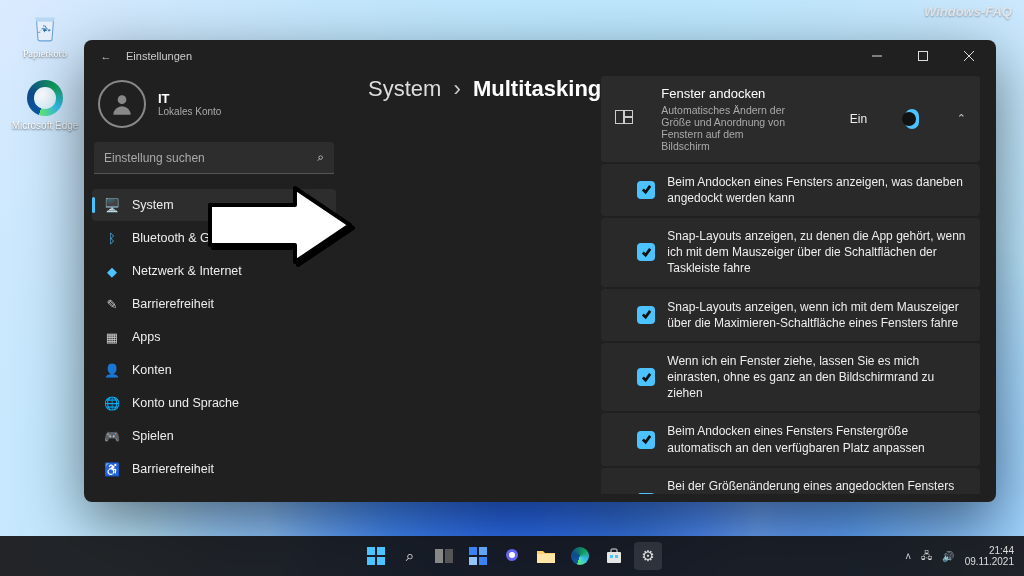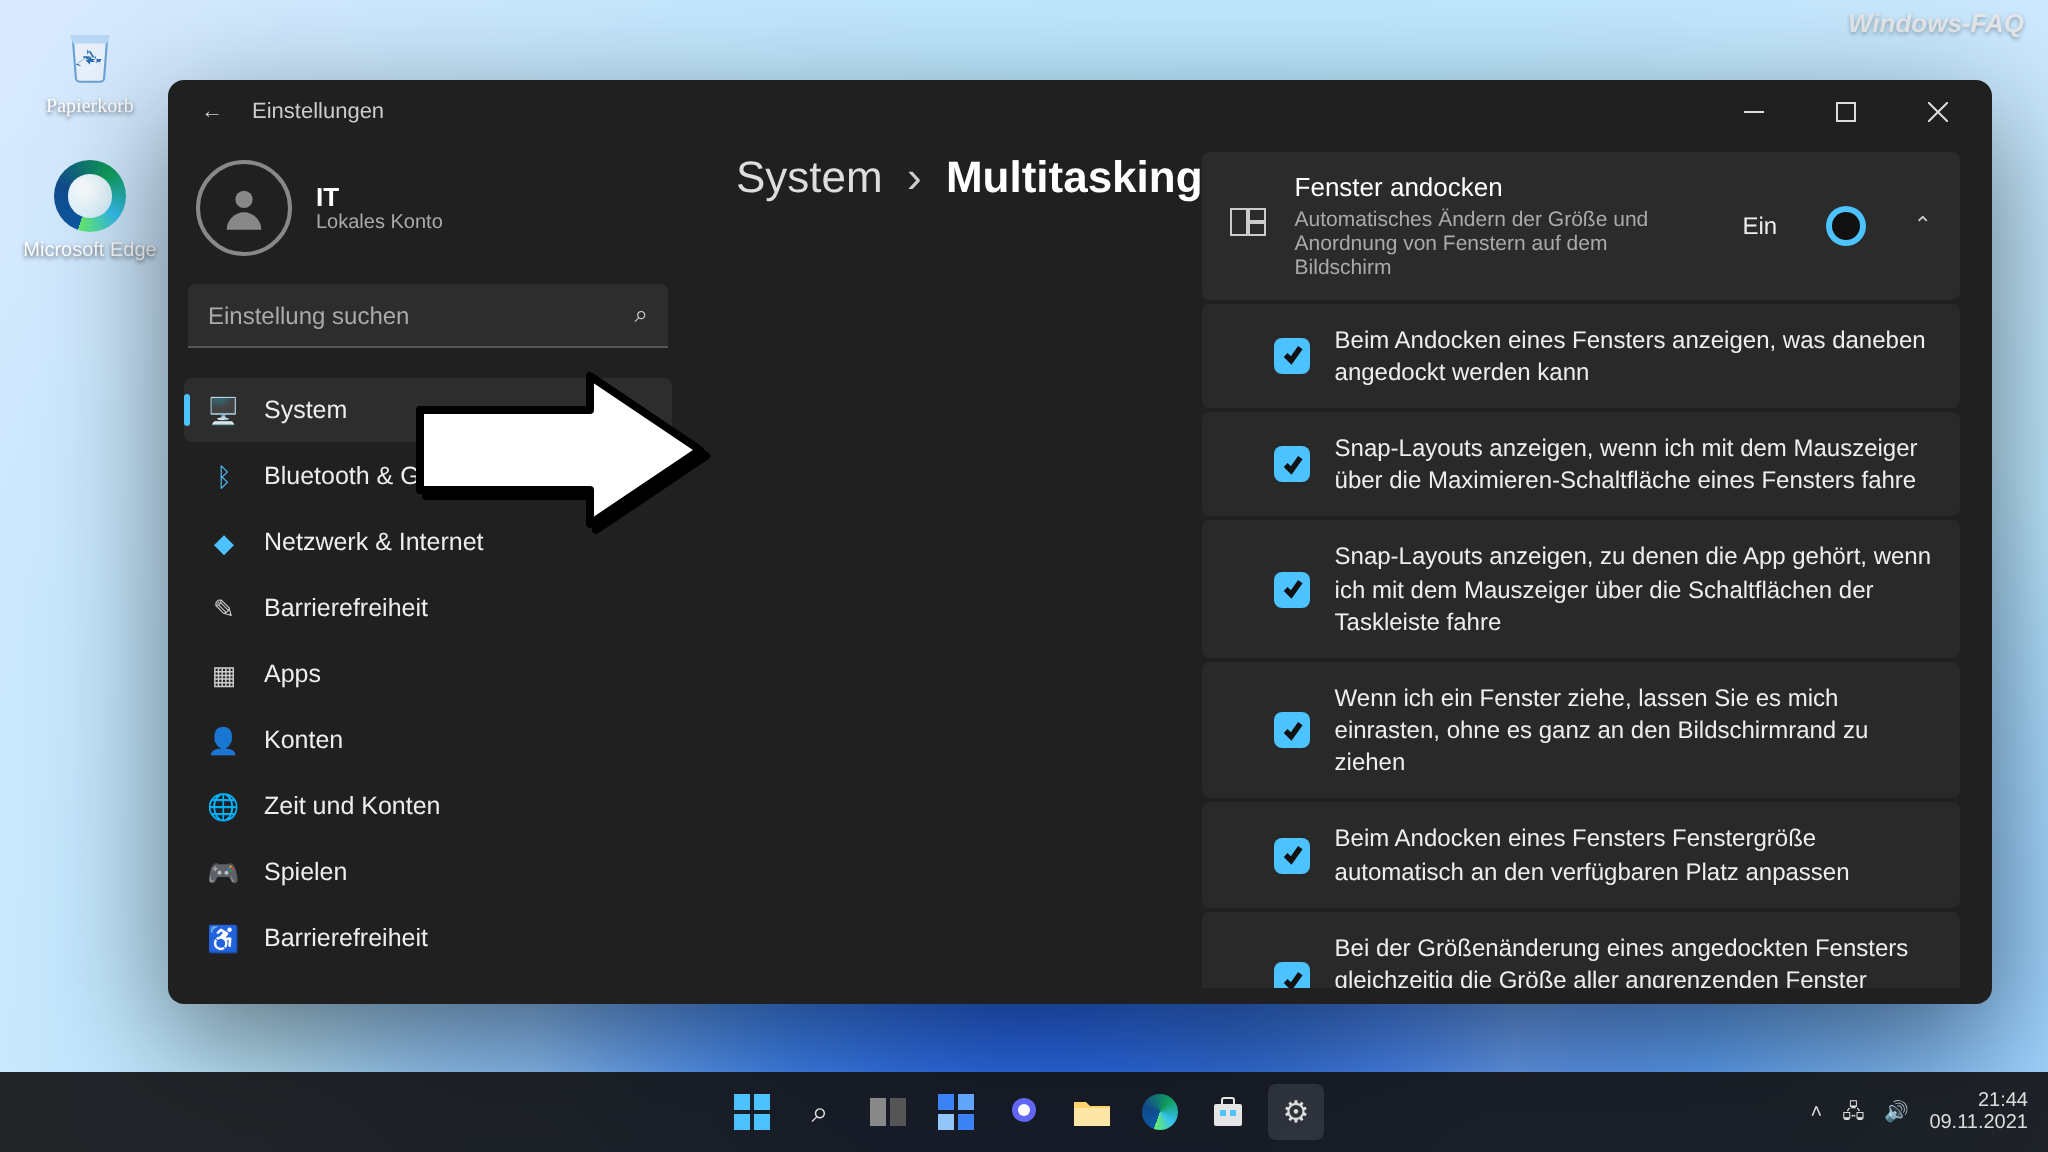--- a/index.html
+++ b/index.html
@@ -46,21 +46,21 @@
   .nav-item.active { background:#2d2d2d; }
   .nav-item.active::before { content:""; position:absolute; left:0; top:8px; bottom:8px; width:3px; background:#4cc2ff; border-radius:2px;}
   .nav-item .nicon { width:16px; height:16px; display:flex; align-items:center; justify-content:center; font-size:13px;}
   
   .main { flex:1; display:flex; flex-direction:row; padding: 4px 8px 8px 24px; overflow:hidden;}
   .crumbs { font-size: 22px; font-weight:600; padding: 0 0 14px 0; color:#fff;}
   .crumbs .sep { margin: 0 6px; font-weight:400; color:#ccc;}
   .crumbs .parent { font-weight:400; color:#ddd;}
   .scroll { flex:1; overflow-y:auto; padding-right: 8px;}
   .scroll::-webkit-scrollbar{width:6px;} .scroll::-webkit-scrollbar-thumb{background:#555;border-radius:3px;}
-  .panel-head { background:#2b2b2b; border-radius:4px; padding: 10px 14px; display:flex; align-items:center; gap:14px;}
+  .panel-head { background:#2b2b2b; border-radius:4px; padding: 10px 14px; display:flex; align-items:center; gap:28px;}
   .panel-head .picon { width:20px; color:#ccc; font-size:14px;}
   .panel-head .ptitle { font-size:13px; color:#fff; line-height:1.2;}
   .panel-head .psub { font-size:10.5px; color:#aaa; margin-top:2px;}
   .panel-head .pspacer { flex:1; }
   .toggle-label { font-size:12px; color:#eee;}
   .toggle { width:40px; height:20px; border-radius:10px; background:#4cc2ff; position:relative; margin:0 10px;}
   .toggle::after { content:""; position:absolute; right:3px; top:3px; width:14px; height:14px; border-radius:50%; background:#111;}
   .chev { color:#ccc; font-size:11px;}
   .options { margin-top: 2px; }
   .opt { background:#292929; border-radius:4px; padding: 10px 12px 10px 36px; margin-top:2px; display:flex; align-items:center; gap:12px; font-size:12px; line-height:1.35; color:#eee;}
@@ -156,21 +156,21 @@
           <div class="nav-item">
             <span class="nicon" style="color:#ccc">▦</span>
             <span>Apps</span>
           </div>
           <div class="nav-item">
             <span class="nicon" style="color:#ccc">👤</span>
             <span>Konten</span>
           </div>
           <div class="nav-item">
             <span class="nicon" style="color:#ccc">🌐</span>
-            <span>Zeit und Konten</span>
+            <span>Konto und Sprache</span>
           </div>
           <div class="nav-item">
             <span class="nicon" style="color:#ccc">🎮</span>
             <span>Spielen</span>
           </div>
           <div class="nav-item">
             <span class="nicon" style="color:#ccc">♿</span>
             <span>Barrierefreiheit</span>
           </div>
         </div>
@@ -207,29 +207,29 @@
                 </svg>
               </div>
               <div>Beim Andocken eines Fensters anzeigen, was daneben angedockt werden kann</div>
             </div>
             <div class="opt">
               <div class="cb">
                 <svg viewBox="0 0 12 12">
                   <path d="M2 6 l3 3 l5 -7"></path>
                 </svg>
               </div>
+              <div>Snap-Layouts anzeigen, zu denen die App gehört, wenn ich mit dem Mauszeiger über die Schaltflächen der Taskleiste fahre</div>
+            </div>
+            <div class="opt">
+              <div class="cb">
+                <svg viewBox="0 0 12 12">
+                  <path d="M2 6 l3 3 l5 -7"></path>
+                </svg>
+              </div>
               <div>Snap-Layouts anzeigen, wenn ich mit dem Mauszeiger über die Maximieren-Schaltfläche eines Fensters fahre</div>
-            </div>
-            <div class="opt">
-              <div class="cb">
-                <svg viewBox="0 0 12 12">
-                  <path d="M2 6 l3 3 l5 -7"></path>
-                </svg>
-              </div>
-              <div>Snap-Layouts anzeigen, zu denen die App gehört, wenn ich mit dem Mauszeiger über die Schaltflächen der Taskleiste fahre</div>
             </div>
             <div class="opt">
               <div class="cb">
                 <svg viewBox="0 0 12 12">
                   <path d="M2 6 l3 3 l5 -7"></path>
                 </svg>
               </div>
               <div>Wenn ich ein Fenster ziehe, lassen Sie es mich einrasten, ohne es ganz an den Bildschirmrand zu ziehen</div>
             </div>
             <div class="opt">

